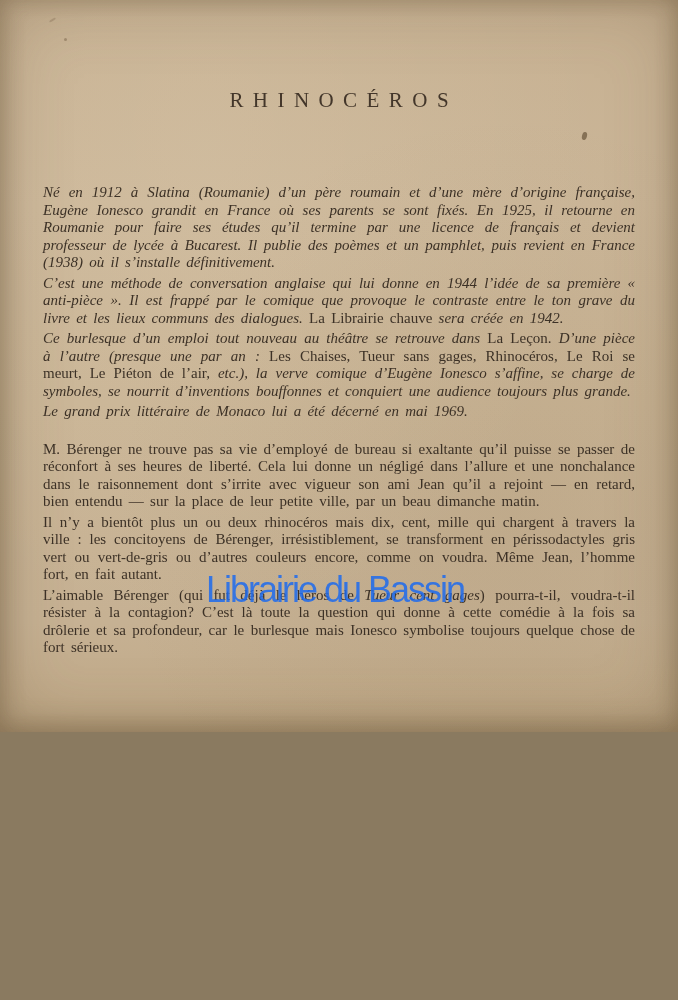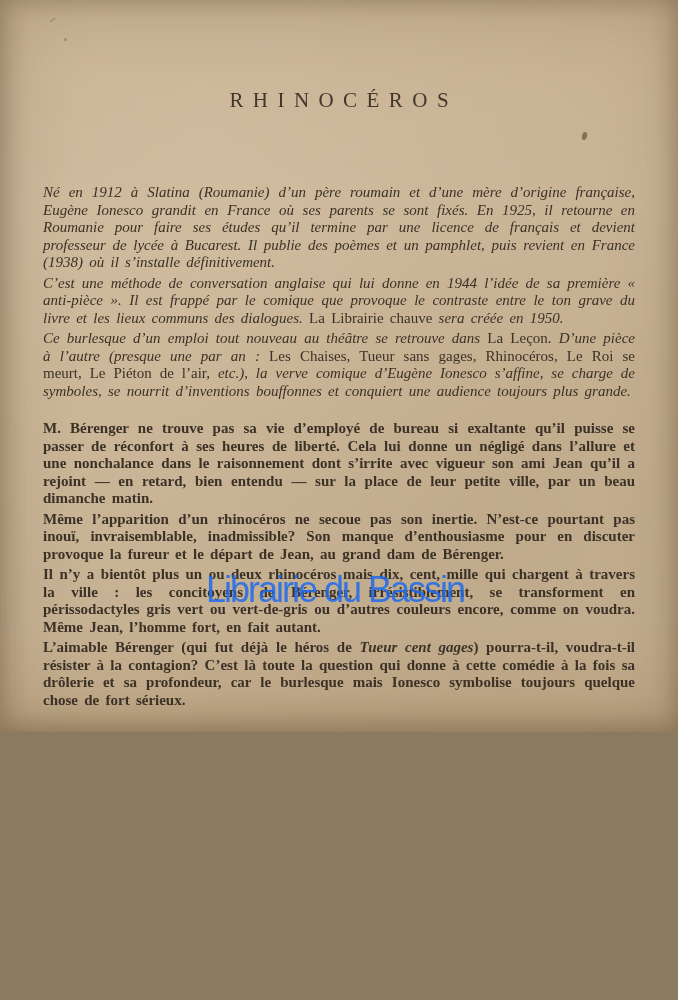--- a/index.html
+++ b/index.html
@@ -44,21 +44,21 @@
     left:40px;
     width:598px;
     top:181px;
     font-size:15px;
     line-height:17.5px;
     text-align:justify;
     word-spacing:2.5px;
   }
   .para{margin:3px;}
   .intro .para{font-style:normal;}
-  .body-block{margin-top:20px;font-weight:bold;}
+  .body-block{margin-top:20px;}
   span.italic{font-style:italic;}
   span.roman{font-style:normal;}
   .watermark{
     position:absolute;
     left:0;right:8px;
     top:572px;
     text-align:center;
     font-family:"Liberation Sans","DejaVu Sans",sans-serif;
     font-size:36px;
     line-height:1;
@@ -86,26 +86,26 @@
   <div class="speck s1"></div>
   <div class="speck s2"></div>
   <div class="speck s3"></div>
   <div class="speck s4"></div>
 
   <h1 class="title">RHINOCÉROS</h1>
 
   <div class="textcol">
     <div class="intro">
         <p class="para"><span class="italic">Né en 1912 à Slatina (Roumanie) d’un père roumain et d’une mère d’origine française, Eugène Ionesco grandit en France où ses parents se sont fixés. En 1925, il retourne en Roumanie pour faire ses études qu’il termine par une licence de français et devient professeur de lycée à Bucarest. Il publie des poèmes et un pamphlet, puis revient en France (1938) où il s’installe définitivement.</span></p>
-        <p class="para"><span class="italic">C’est une méthode de conversation anglaise qui lui donne en 1944 l’idée de sa première « anti-pièce ». Il est frappé par le comique que provoque le contraste entre le ton grave du livre et les lieux communs des dialogues. </span><span class="roman">La Librairie chauve</span><span class="italic"> sera créée en 1950.</span></p>
+        <p class="para"><span class="italic">C’est une méthode de conversation anglaise qui lui donne en 1944 l’idée de sa première « anti-pièce ». Il est frappé par le comique que provoque le contraste entre le ton grave du livre et les lieux communs des dialogues. </span><span class="roman">La Librairie chauve</span><span class="italic"> sera créée en 1942.</span></p>
         <p class="para"><span class="italic">Ce burlesque d’un emploi tout nouveau au théâtre se retrouve dans </span><span class="roman">La Leçon.</span><span class="italic"> D’une pièce à l’autre (presque une par an : </span><span class="roman">Les Chaises, Tueur sans gages, Rhinocéros, Le Roi se meurt, Le Piéton de l’air,</span><span class="italic"> etc.), la verve comique d’Eugène Ionesco s’affine, se charge de symboles, se nourrit d’inventions bouffonnes et conquiert une audience toujours plus grande.</span></p>
+        <p class="para"><span class="italic">Le grand prix littéraire de Monaco lui a été décerné en mai 1969.</span></p>
       </div>
     <div class="body-block">
         <p class="para"><span class="roman">M. Bérenger ne trouve pas sa vie d’employé de bureau si exaltante qu’il puisse se passer de réconfort à ses heures de liberté. Cela lui donne un négligé dans l’allure et une nonchalance dans le raisonnement dont s’irrite avec vigueur son ami Jean qu’il a rejoint — en retard, bien entendu — sur la place de leur petite ville, par un beau dimanche matin.</span></p>
-        <p class="para"><span class="roman">Même l’apparition d’un rhinocéros ne secoue pas son inertie. N’est-ce pourtant pas inouï, invraisemblable, inadmissible? Son manque d’enthousiasme pour en discuter provoque la fureur et le départ de Jean, au grand dam de Bérenger.</span></p>
         <p class="para"><span class="roman">Il n’y a bientôt plus un ou deux rhinocéros mais dix, cent, mille qui chargent à travers la ville : les concitoyens de Bérenger, irrésistiblement, se transforment en périssodactyles gris vert ou vert-de-gris ou d’autres couleurs encore, comme on voudra. Même Jean, l’homme fort, en fait autant.</span></p>
         <p class="para"><span class="roman">L’aimable Bérenger (qui fut déjà le héros de </span><span class="italic">Tueur cent gages</span><span class="roman">) pourra-t-il, voudra-t-il résister à la contagion? C’est là toute la question qui donne à cette comédie à la fois sa drôlerie et sa profondeur, car le burlesque mais Ionesco symbolise toujours quelque chose de fort sérieux.</span></p>
       </div>
   </div>
 
   <div class="watermark">Librairie du Bassin</div>
 
 </div>
 
 </body></html>

